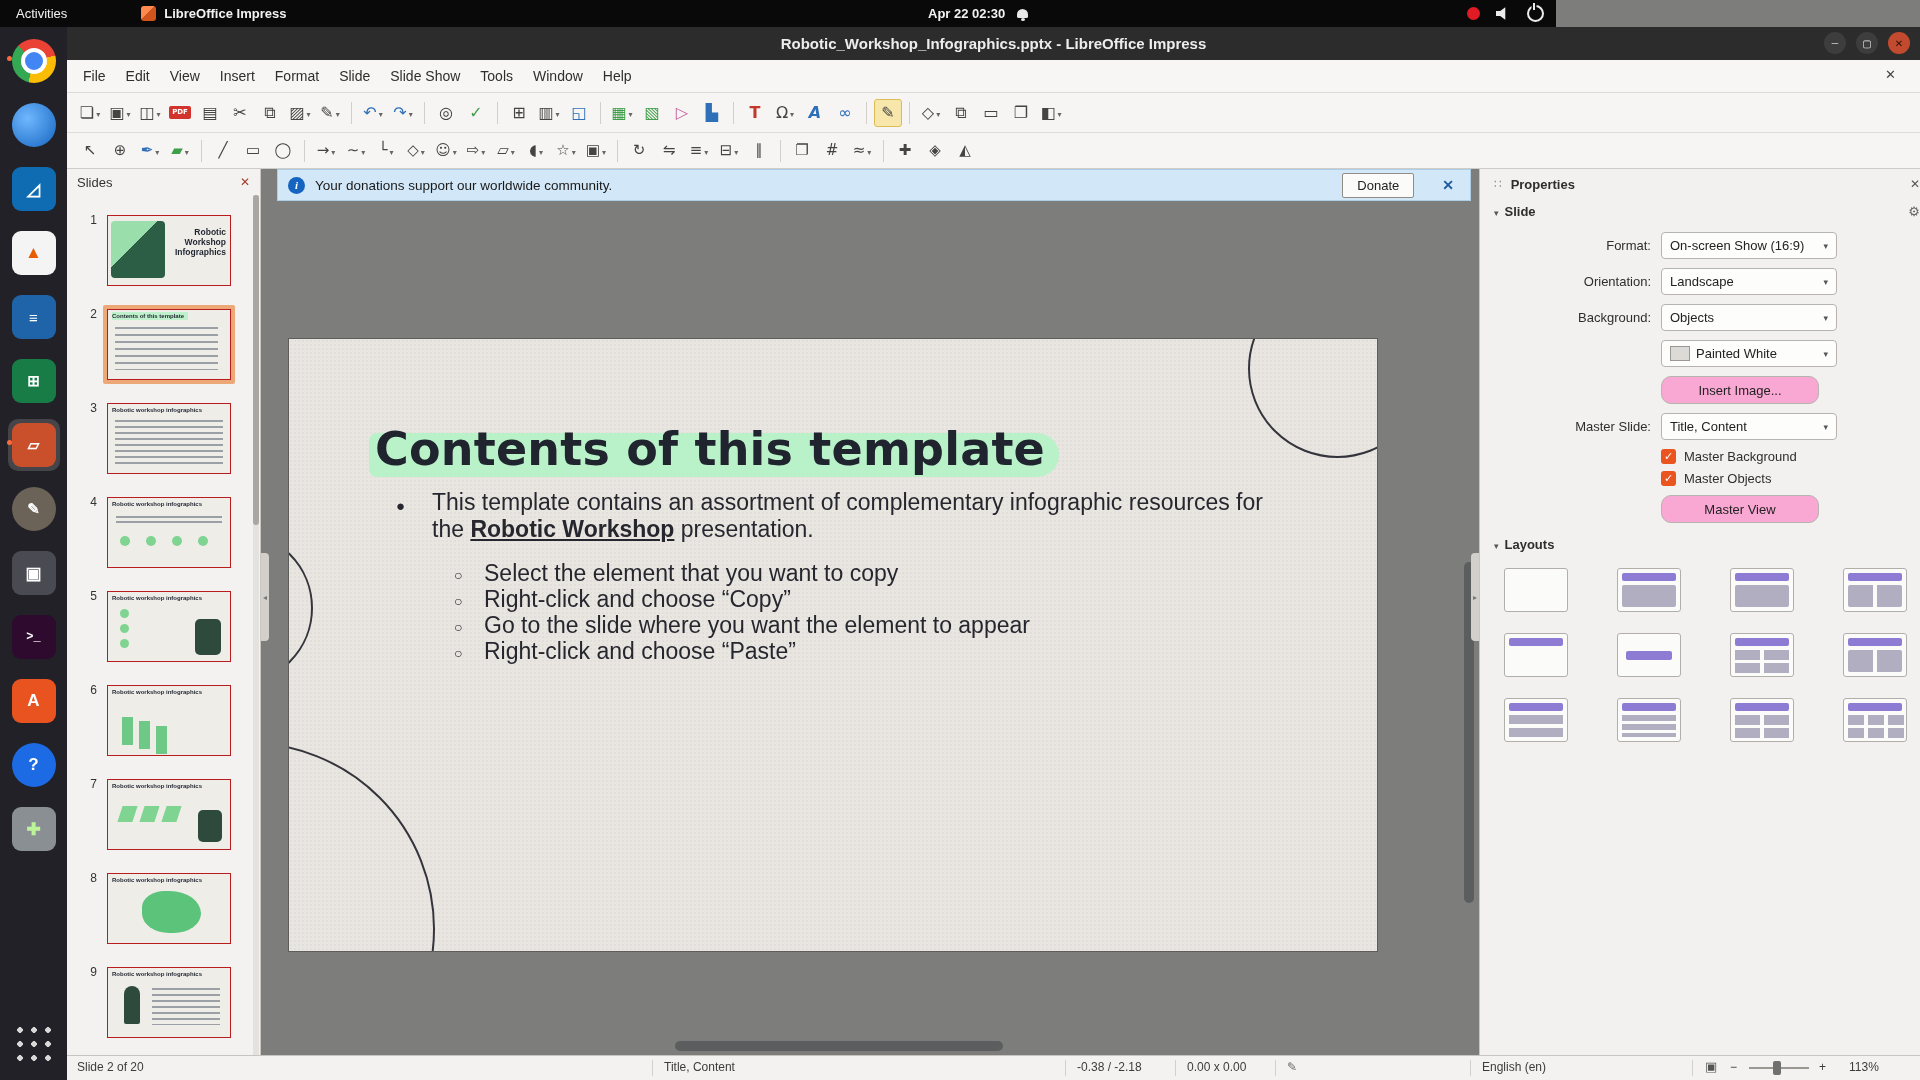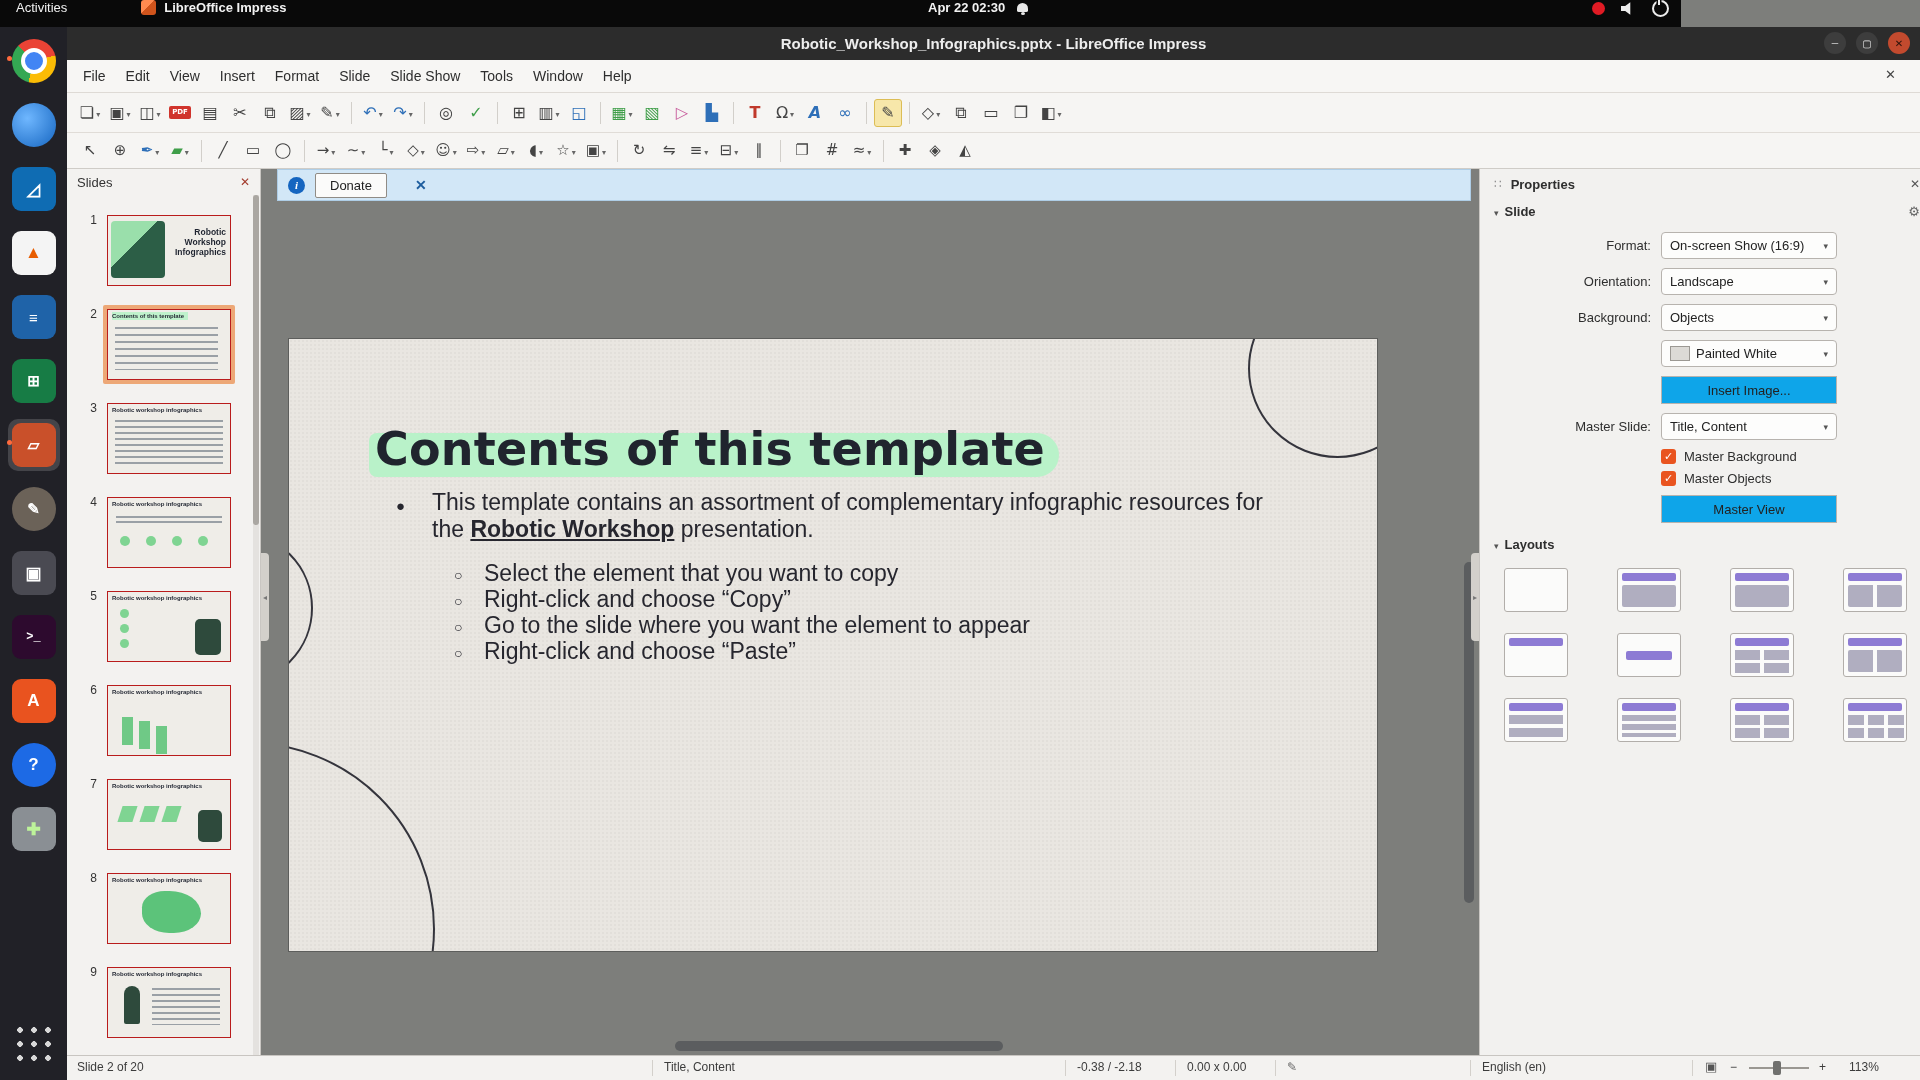--- a/index.html
+++ b/index.html
@@ -1,20 +1,20 @@
 <!DOCTYPE html>
 <html><head>
 <meta charset="utf-8">
 <style>
   html,body{margin:0;padding:0;background:#555;}
   body{width:1920px;height:1080px;overflow:hidden;font-family:"Liberation Sans",sans-serif;-webkit-font-smoothing:antialiased;}
   .screen{position:relative;width:1920px;height:1080px;background:#7d7e7b;overflow:hidden;}
 
   
-  .topbar{position:absolute;left:0;top:0;width:1681px;height:27px;background:#090909;color:#f2f2f2;font-size:13px;display:flex;align-items:flex-start;z-index:50;}
+  .topbar{position:absolute;left:0;top:0;width:1556px;height:27px;background:#090909;color:#f2f2f2;font-size:13px;display:flex;align-items:center;z-index:50;}
   .tb-activities{margin-left:16px;cursor:default;}
   .tb-app{display:flex;align-items:center;gap:8px;margin-left:74px;font-weight:bold;}
   .tb-appicon{width:15px;height:15px;border-radius:3px;background:linear-gradient(135deg,#ff8a50 0 45%,#d0541c 45% 100%);display:inline-block;}
   .tb-clock{position:absolute;left:928px;display:flex;align-items:center;gap:12px;font-weight:bold;}
   .bell{width:11px;height:9px;background:#e8e8e8;border-radius:6px 6px 2px 2px;position:relative;display:inline-block;}
   .bell::after{content:"";position:absolute;left:3.5px;bottom:-3px;width:4px;height:3px;border-radius:50%;background:#e8e8e8;}
   .tb-right{position:absolute;right:12px;display:flex;align-items:center;gap:16px;}
   .reddot{width:13px;height:13px;border-radius:50%;background:#e01b24;display:inline-block;}
   .vol{width:15px;height:14px;background:#ececec;clip-path:polygon(0 32%,28% 32%,62% 6%,62% 94%,28% 68%,0 68%);display:inline-block;}
   .pwr{width:13px;height:13px;border:2px solid #ececec;border-radius:50%;position:relative;display:inline-block;}
@@ -155,21 +155,21 @@
   .sec-label{font-weight:bold;margin-left:6px;}
   .sec-gear{margin-left:auto;color:#666;font-size:13px;border:none;background:none;}
   .sec-gear::before{content:"⚙";}
   .prow{display:flex;align-items:center;margin:9px 0 9px 14px;}
   .plabel{width:157px;text-align:right;margin-right:10px;flex:none;}
   .pctrl{width:176px;flex:none;}
   .dropdown{height:27px;background:#fdfdfc;border:1px solid #b7b3ae;border-radius:4px;display:flex;align-items:center;padding:0 8px;box-sizing:border-box;font-size:13px;color:#222;}
   .dropdown .lab{flex:1;white-space:nowrap;overflow:hidden;}
   .dropdown::after{content:"▾";font-size:9px;color:#555;margin-left:4px;}
   .swatch{width:18px;height:13px;background:#dcdad6;border:1px solid #9b9893;margin-right:6px;flex:none;}
-  .pbtn{width:176px;height:28px;background:#0ea5e9;border:1px solid #b7b3ae;border-radius:0;font-size:13px;color:#222;}
+  .pbtn{width:158px;height:28px;background:#f9a8d4;border:1px solid #b7b3ae;border-radius:10px;font-size:13px;color:#222;}
   .cbrow{display:flex;align-items:center;margin:7px 0 7px 181px;}
   .cbox{width:15px;height:15px;background:#e9541f;border-radius:3px;color:#fff;font-size:11px;display:flex;align-items:center;justify-content:center;margin-right:8px;flex:none;}
   .cbox::before{content:"✓";}
   .lgrid{display:grid;grid-template-columns:repeat(4,64px);column-gap:49px;row-gap:21px;margin:12px 0 0 24px;}
   .ltile{width:64px;height:44px;background:#fbfbfa;border:1px solid #b2aeaa;border-radius:3px;position:relative;box-sizing:border-box;}
   .ltile::before,.ltile::after{content:"";position:absolute;}
   .ltile.blank::before,.ltile.blank::after{display:none;}
   .ltile.tc::before,.ltile.t2c::before,.ltile.t::before,.ltile.rows2::before,.ltile.rows3::before,.ltile.grid4::before,.ltile.grid6::before{top:4px;left:4px;right:4px;height:8px;background:#8d7bd4;border-radius:2px;}
   .ltile.ct::before{top:17px;left:8px;right:8px;height:9px;background:#8d7bd4;border-radius:2px;}
   .ltile.tc::after{top:16px;left:4px;right:4px;bottom:4px;background:#b0aec0;border-radius:2px;}
@@ -780,20 +780,21 @@
 
           <div class="infobar">
             <span class="ib-icon">i</span>
             <span class="ib-text">Help us make LibreOffice even better!</span>
             <button class="ib-btn">Get involved</button>
             <button class="ib-close"></button>
           </div>
 
           <div class="infobar">
             <span class="ib-icon">i</span>
+            <span class="ib-text">Your donations support our worldwide community.</span>
             <button class="ib-btn">Donate</button>
             <button class="ib-close"></button>
           </div>
         </div>
 
       <div class="canvas">
         <div class="arc arc1"></div>
         <div class="arc arc2"></div>
         <div class="arc arc3"></div>
         <div class="s-highlight"></div>

